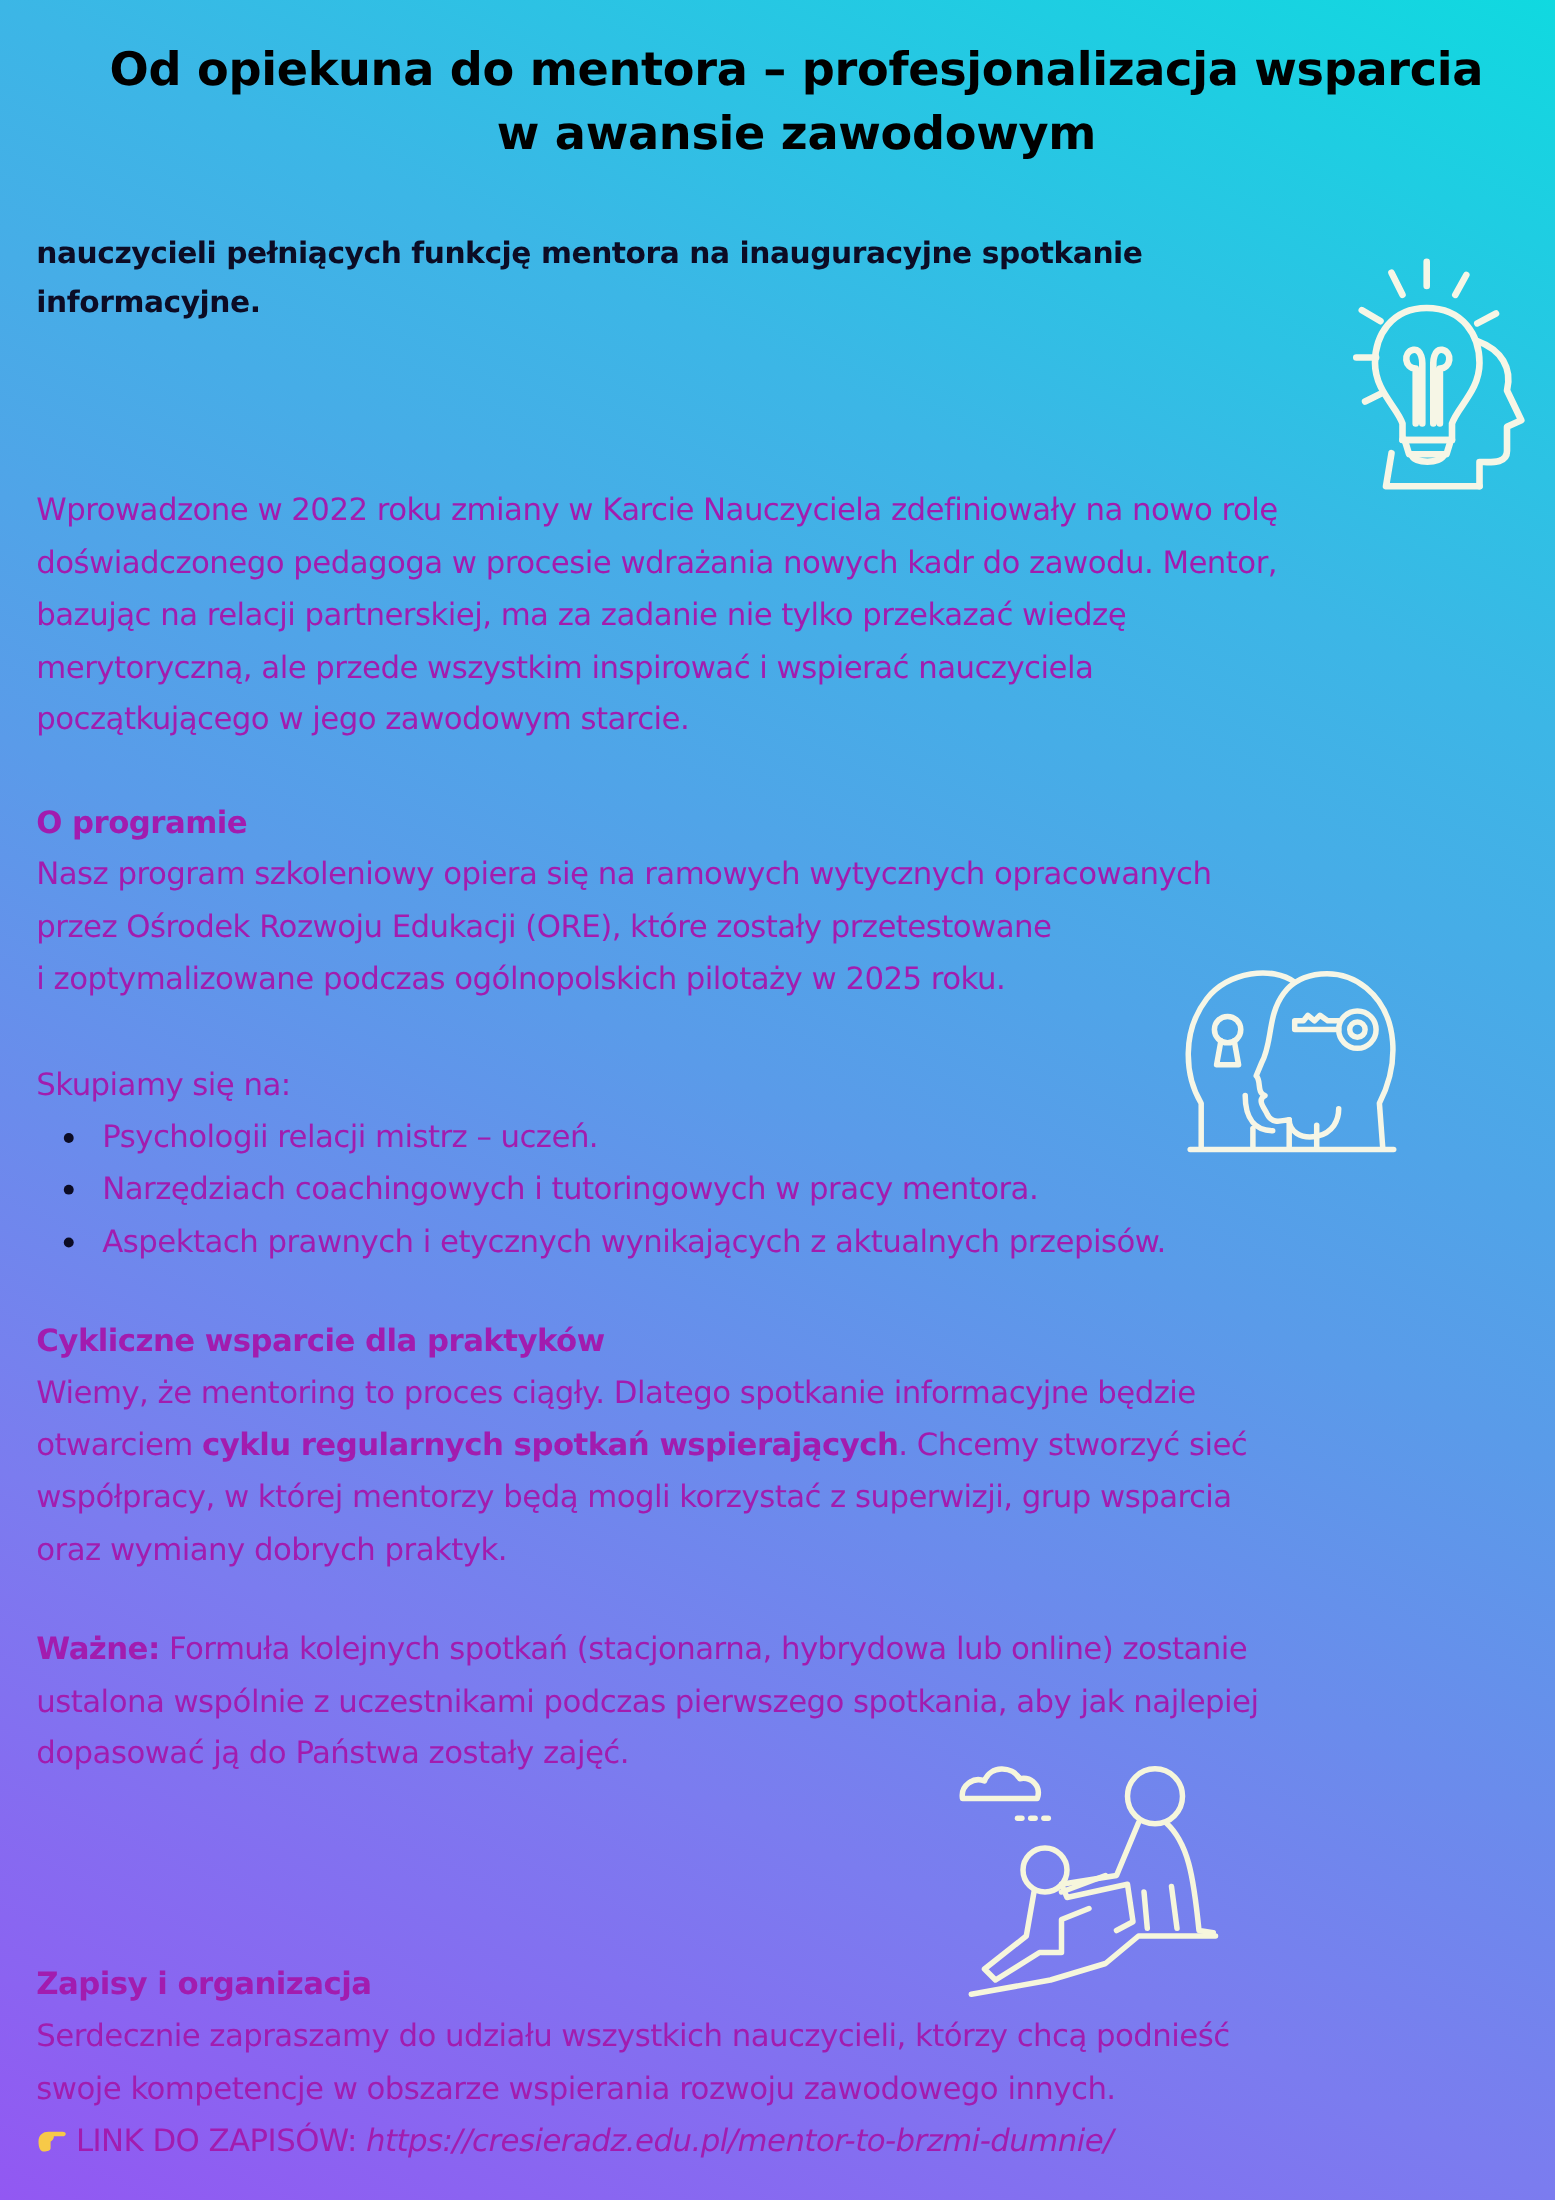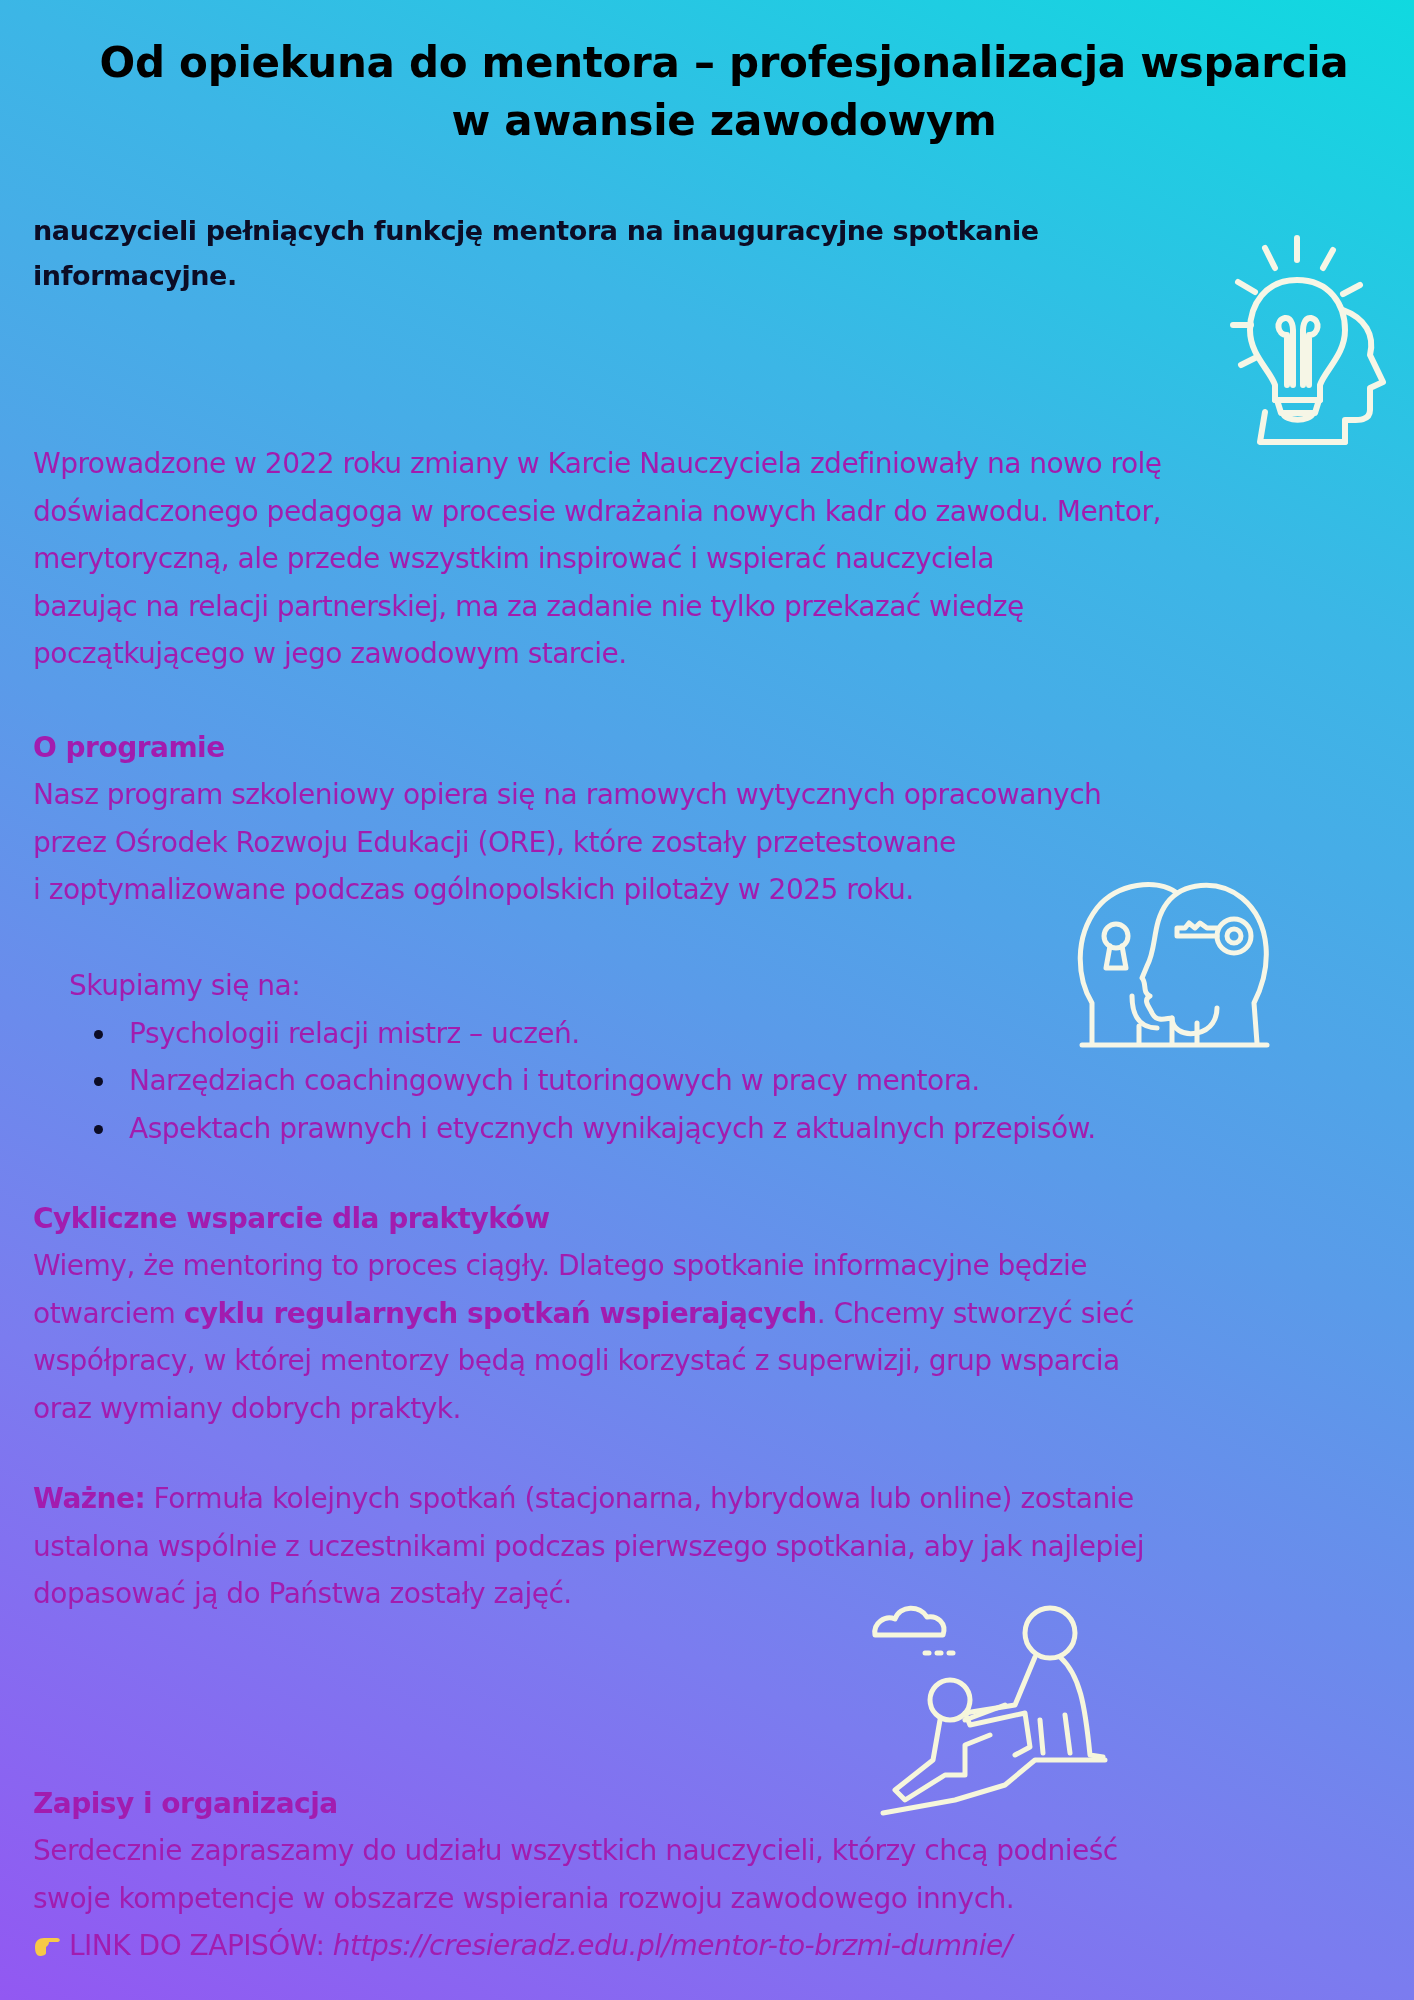--- a/index.html
+++ b/index.html
@@ -129,22 +129,22 @@
       <path d="M94 155 L94 105 C104 105 106 90 96 88 C88 87 88 100 88 100 L88 155"></path>
 
       <path d="M128 80 C150 88 160 105 155 125 L168 152 L155 158 L155 180 C155 192 140 190 130 190 L130 212"></path>
       <path d="M50 182 L45 212 L130 212"></path>
     </svg>
   </div>
 
   <div class="para" style="top:440px;">
     <span class="line">Wprowadzone w 2022 roku zmiany w Karcie Nauczyciela zdefiniowały na nowo rolę</span>
     <span class="line">doświadczonego pedagoga w procesie wdrażania nowych kadr do zawodu. Mentor,</span>
+    <span class="line">bazując na relacji partnerskiej, ma za zadanie nie tylko przekazać wiedzę</span>
     <span class="line">merytoryczną, ale przede wszystkim inspirować i wspierać nauczyciela</span>
-    <span class="line">bazując na relacji partnerskiej, ma za zadanie nie tylko przekazać wiedzę</span>
     <span class="line">początkującego w jego zawodowym starcie.</span>
   </div>
 
   <div class="para" style="top:724px;">
     <span class="heading">O programie</span>
     <span class="line">Nasz program szkoleniowy opiera się na ramowych wytycznych opracowanych</span>
     <span class="line">przez Ośrodek Rozwoju Edukacji (ORE), które zostały przetestowane</span>
     <span class="line">i zoptymalizowane podczas ogólnopolskich pilotaży w 2025 roku.</span>
   </div>
 
@@ -162,21 +162,21 @@
 
       <circle cx="44" cy="58" r="12"></circle>
       <path d="M38 68 L34 90 L54 90 L50 68"></path>
 
       <circle cx="162" cy="58" r="17"></circle>
       <circle cx="162" cy="58" r="7"></circle>
       <path d="M145 58 L105 58 L105 50 L113 50 L117 45 L123 50 L128 45 L135 50 L145 50"></path>
     </svg>
   </div>
 
-  <div class="para" style="top:962px;margin-left:36px;">
+  <div class="para" style="top:962px;">
     <span class="line">Skupiamy się na:</span>
     <ul class="bullets">
       <li>
         <span class="dot"></span>
         <span>Psychologii relacji mistrz – uczeń.</span>
       </li>
       <li>
         <span class="dot"></span>
         <span>Narzędziach coachingowych i tutoringowych w pracy mentora.</span>
       </li>

